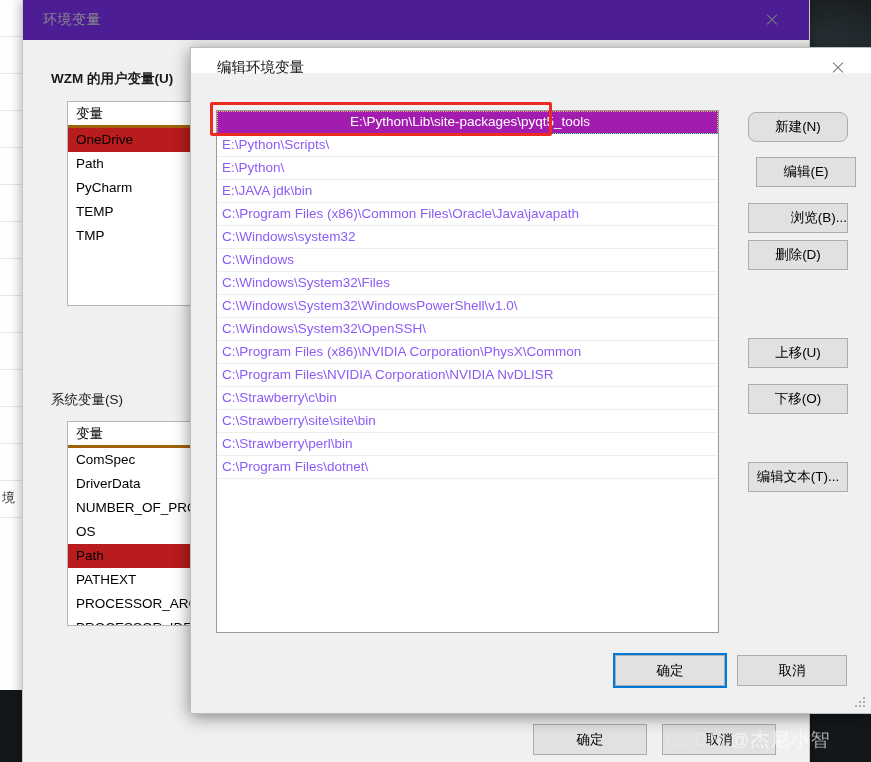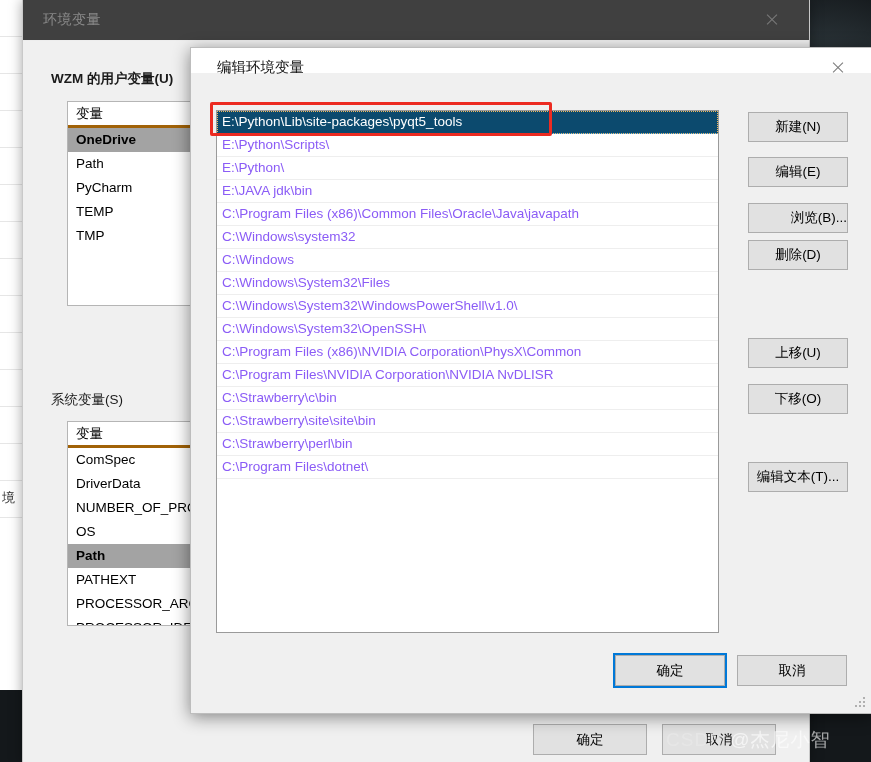--- a/index.html
+++ b/index.html
@@ -60,21 +60,21 @@
     width: 786px;
     height: 762px;
     background: #f0f0f0;
     border: 1px solid #c9c9c9;
     border-top: none;
     box-shadow: 0 0 12px rgba(0,0,0,0.35);
     overflow: hidden;
   }
   #env-titlebar {
     height: 40px;
-    background: #404040;
+    background: #4c1d95;
     position: relative;
     border-bottom: 1px solid #ededed;
     padding-left: 8px;
   }
   #env-title {
     position: absolute;
     left: 20px;
     top: 11px;
     font-size: 14px;
     color: #8a8a8a;
@@ -130,22 +130,21 @@
   }
   .var-row {
     height: 24px;
     line-height: 24px;
     padding-left: 8px;
     font-size: 13.5px;
     white-space: nowrap;
     color: #000;
   }
   .var-row.selected {
-    background: #a3a3a3;
-    font-weight: bold;
+    background: #b91c1c;
   }
 
   
   .btn {
     background: #e1e1e1;
     border: 1px solid #adadad;
     font-family: "Liberation Sans", "DejaVu Sans", sans-serif;
     font-size: 13.5px;
     color: #000;
     text-align: center;
@@ -209,25 +208,26 @@
     line-height: 22px;
     padding-left: 5px;
     font-size: 13.5px;
     white-space: nowrap;
     overflow: hidden;
     border-bottom: 1px solid #eeeeee;
     color: #8b5cf6;
     background: #ffffff;
   }
   .path-row.selected {
-    background: #0c4a6e;
+    background: #a21caf;
     color: #ffffff;
     outline: 1px dotted #f2b85c;
     outline-offset: -1px;
     border-bottom: 1px solid #0078d7;
+    text-align: center;
   }
 
   
   #red-box {
     position: absolute;
     left: 210px;
     top: 102px;
     width: 336px;
     height: 28px;
     border: 3px solid #ec2b21;
@@ -235,22 +235,22 @@
     pointer-events: none;
   }
 
   
   .side-btn {
     position: absolute;
     left: 557px;
     width: 100px;
     height: 30px;
   }
-  #btn-new    { top: 64px; }
-  #btn-edit   { top: 109px; }
+  #btn-new    { top: 64px; border-radius: 8px; }
+  #btn-edit   { top: 109px; margin-left: 8px; }
   #btn-browse { top: 155px; text-align: right; }
   #btn-delete { top: 192px; }
   #btn-up     { top: 290px; }
   #btn-down   { top: 336px; }
   #btn-edittext { top: 414px; }
 
   #edit-ok {
     position: absolute;
     left: 424px;
     top: 607px;

